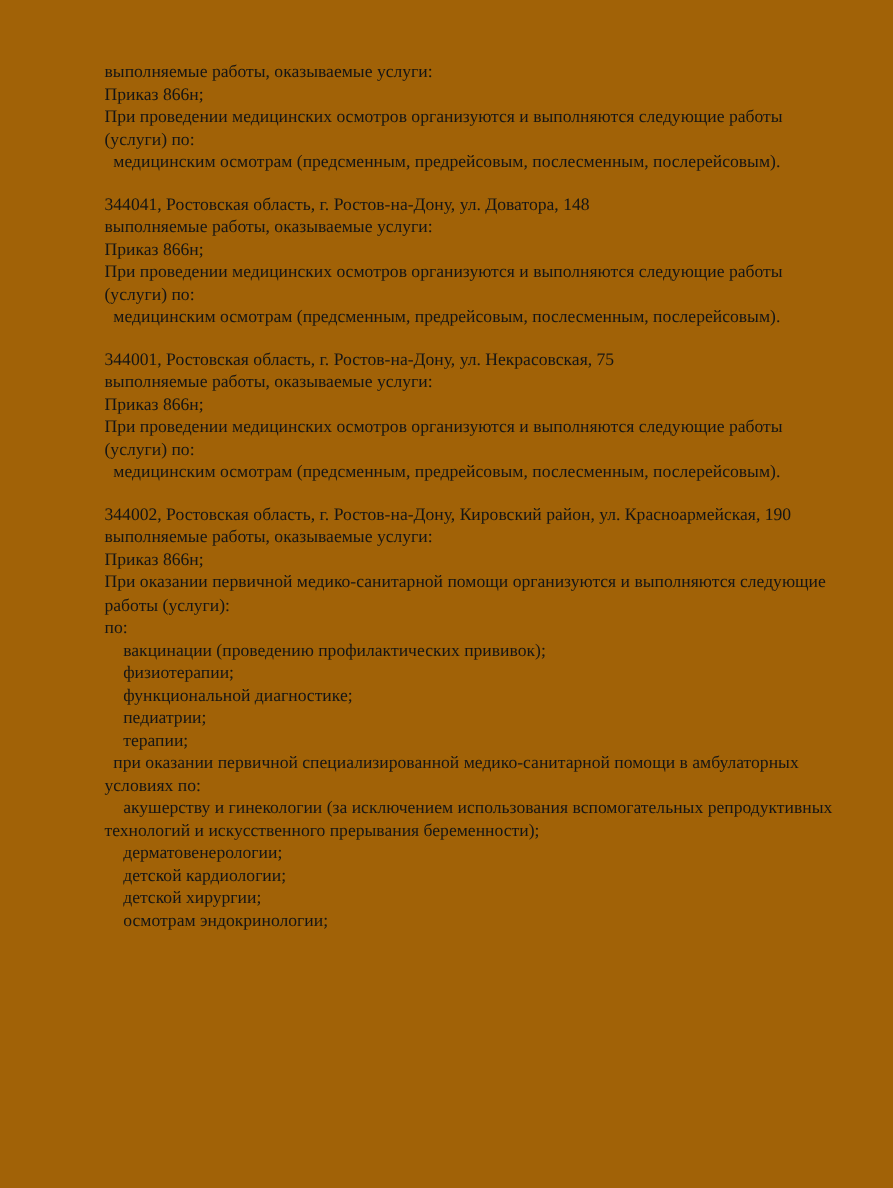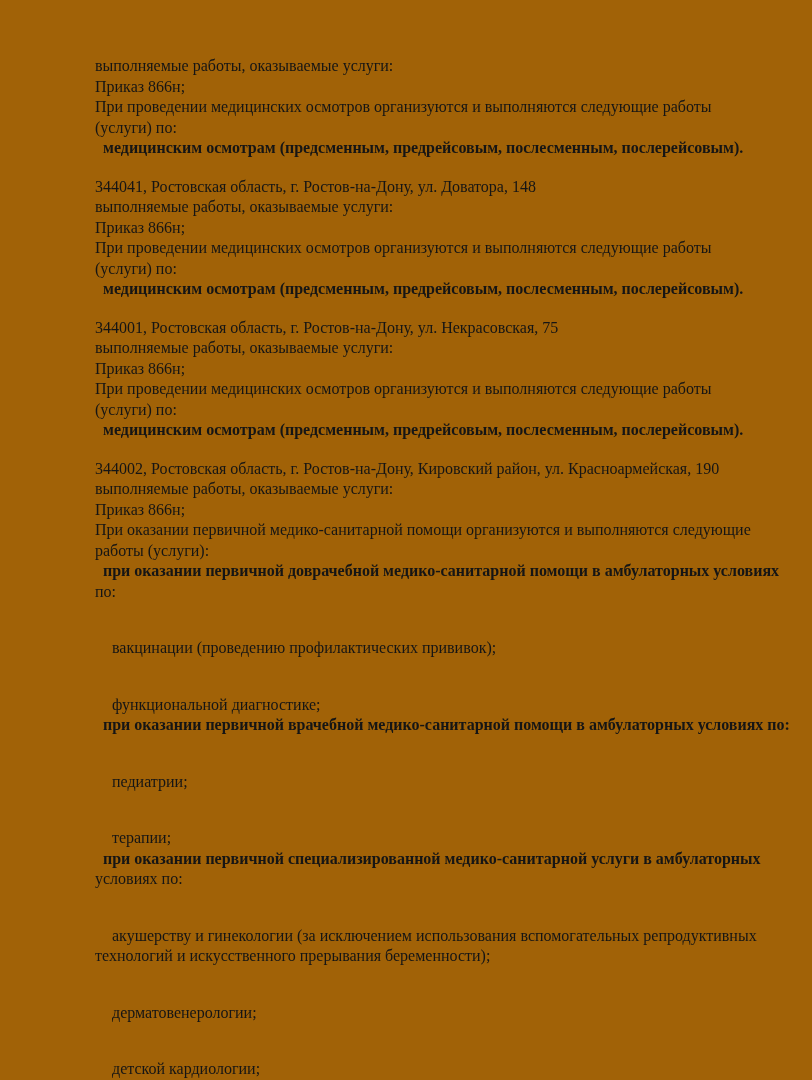--- a/index.html
+++ b/index.html
@@ -27,22 +27,22 @@
   .block {
     margin-bottom: 18px;
   }
   .block:last-child {
     margin-bottom: 0;
   }
   .line {
     white-space: nowrap;
   }
   .line.i0 { padding-left: 0; }
-  .line.i1 { padding-left: 8px; font-weight: bold; }
-  .line.i2 { padding-left: 17px; margin-top: 36px; }
+  .line.i1 { padding-left: 8px; }
+  .line.i2 { padding-left: 17px; }
 </style>
 </head>
 <body>
 
 <div class="page">
     <div class="block">
       <div class="line i0">выполняемые работы, оказываемые услуги:</div>
       <div class="line i0">Приказ 866н;</div>
       <div class="line i0">При проведении медицинских осмотров организуются и выполняются следующие работы</div>
       <div class="line i0">(услуги) по:</div>
@@ -63,28 +63,27 @@
       <div class="line i0">При проведении медицинских осмотров организуются и выполняются следующие работы</div>
       <div class="line i0">(услуги) по:</div>
       <div class="line i1">медицинским осмотрам (предсменным, предрейсовым, послесменным, послерейсовым).</div>
     </div>
     <div class="block">
       <div class="line i0">344002, Ростовская область, г. Ростов-на-Дону, Кировский район, ул. Красноармейская, 190</div>
       <div class="line i0">выполняемые работы, оказываемые услуги:</div>
       <div class="line i0">Приказ 866н;</div>
       <div class="line i0">При оказании первичной медико-санитарной помощи организуются и выполняются следующие</div>
       <div class="line i0">работы (услуги):</div>
-      <div class="line i1">при оказании первичной доврачебной медико-санитарной помощи в амбулаторных условиях</div>
       <div class="line i0">по:</div>
       <div class="line i2">вакцинации (проведению профилактических прививок);</div>
+      <div class="line i2">физиотерапии;</div>
       <div class="line i2">функциональной диагностике;</div>
-      <div class="line i1">при оказании первичной врачебной медико-санитарной помощи в амбулаторных условиях по:</div>
       <div class="line i2">педиатрии;</div>
       <div class="line i2">терапии;</div>
-      <div class="line i1">при оказании первичной специализированной медико-санитарной услуги в амбулаторных</div>
+      <div class="line i1">при оказании первичной специализированной медико-санитарной помощи в амбулаторных</div>
       <div class="line i0">условиях по:</div>
       <div class="line i2">акушерству и гинекологии (за исключением использования вспомогательных репродуктивных</div>
       <div class="line i0">технологий и искусственного прерывания беременности);</div>
       <div class="line i2">дерматовенерологии;</div>
       <div class="line i2">детской кардиологии;</div>
       <div class="line i2">детской хирургии;</div>
       <div class="line i2">осмотрам эндокринологии;</div>
     </div>
   </div>
 

